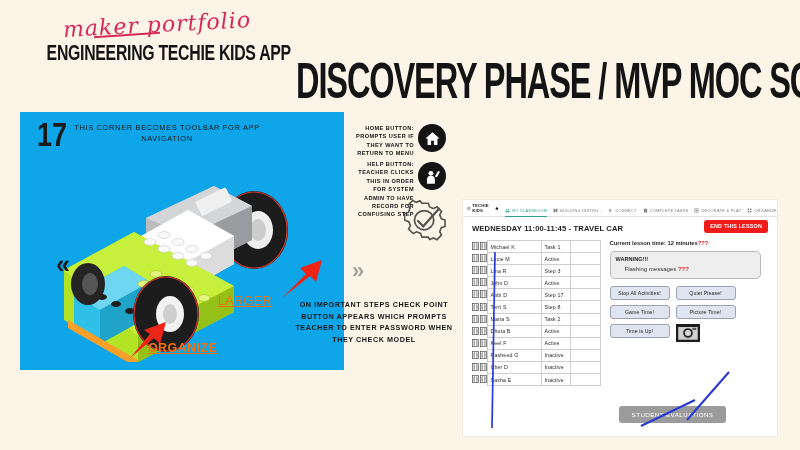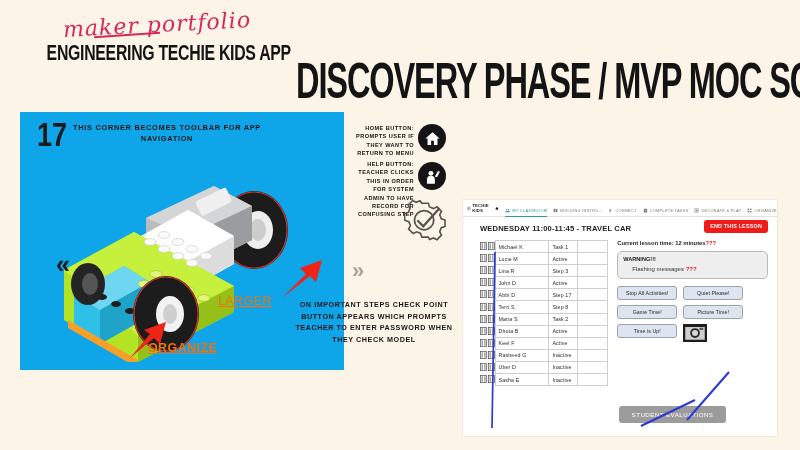--- a/index.html
+++ b/index.html
@@ -56,21 +56,21 @@
     background: #0ea5e9;
   }
   .step-num {
     position: absolute; left: 17px; top: 8px;
     font-weight: bold; font-size: 27px; color: #1b1b1b;
     transform: scaleY(1.2);
   }
   .corner-note {
     position: absolute; left: 52px; top: 11px; width: 190px;
     text-align: center;
-    font-size: 7.4px; font-weight: bold; letter-spacing: 0.7px;
+    font-size: 7.4px; font-weight: normal; letter-spacing: 0.7px;
     line-height: 1.45; color: #161616;
   }
 
   
   .lego { position: absolute; left: 18px; top: 32px; width: 290px; height: 218px; }
 
   .chevrons {
     position: absolute; left: 36px; top: 140px;
     font-size: 25px; font-weight: bold; color: #1b1b1b;
     letter-spacing: -6px; line-height: 1;
@@ -122,21 +122,21 @@
     font-size: 4.3px; font-weight: bold; color: #2a2a2a; letter-spacing: 0.1px;
   }
   .nav-item {
     display: flex; align-items: center; gap: 2px;
     font-size: 3.9px; letter-spacing: 0.28px; color: #7b7b7b;
     white-space: nowrap; height: 17px; padding-top: 5px;
   }
   .nav-item.active { color: #2f9e8f; border-bottom: 1.4px solid #2f9e8f; }
   .nav-ico { width: 5px; height: 5px; display: block; }
 
-  .app-body { padding: 7px 9px 0 17px; position: relative; }
+  .app-body { padding: 7px 9px 0 9px; position: relative; }
   .lesson-title {
     font-size: 7.6px; font-weight: bold; color: #1d1d1d; letter-spacing: 0.15px;
   }
   .end-lesson {
     position: absolute; right: 9px; top: 3px;
     background: #f01a19; color: #fff;
     font-size: 5.4px; font-weight: bold; text-align: center;
     padding: 3px 6px; border-radius: 3px; line-height: 1.35;
     letter-spacing: 0.2px;
   }

